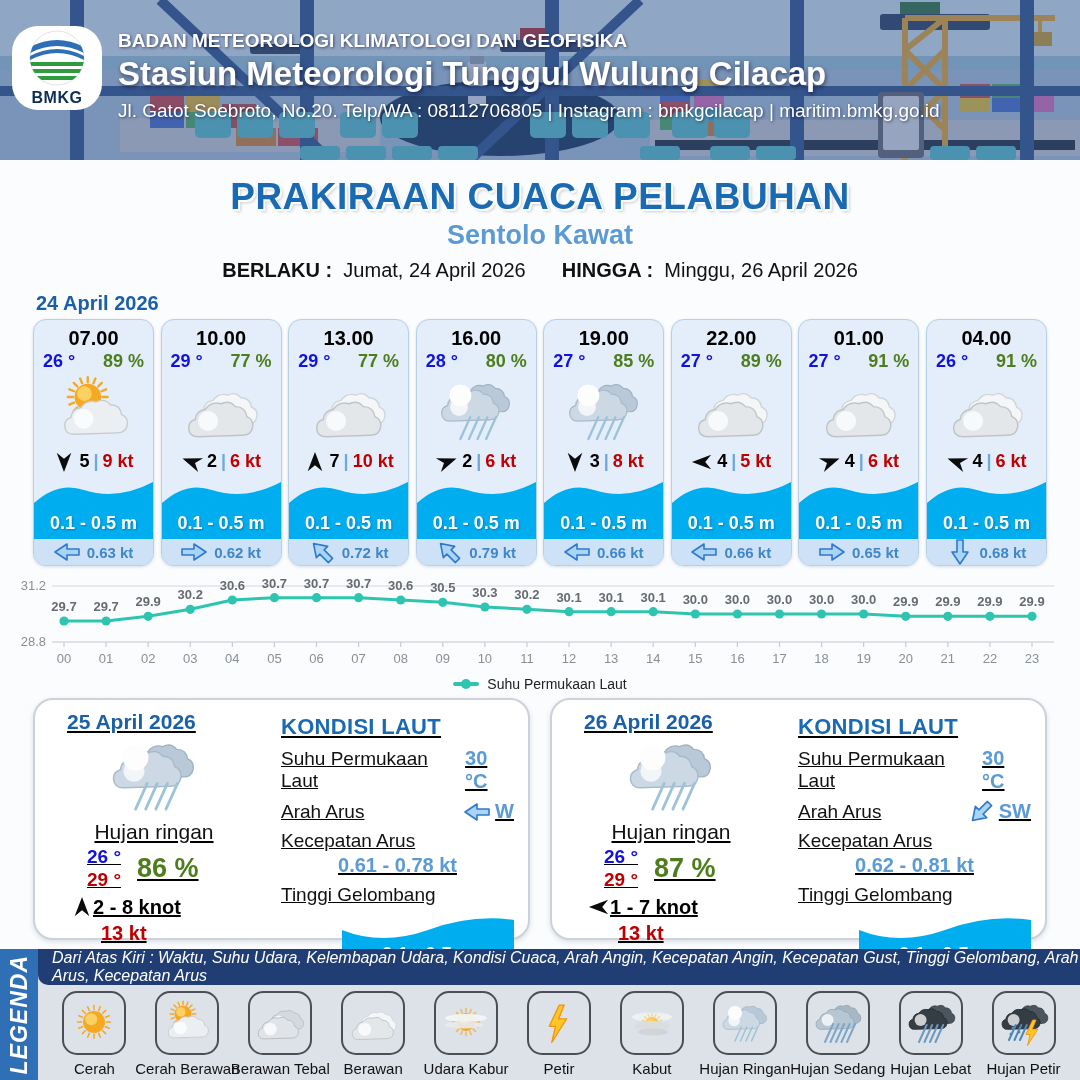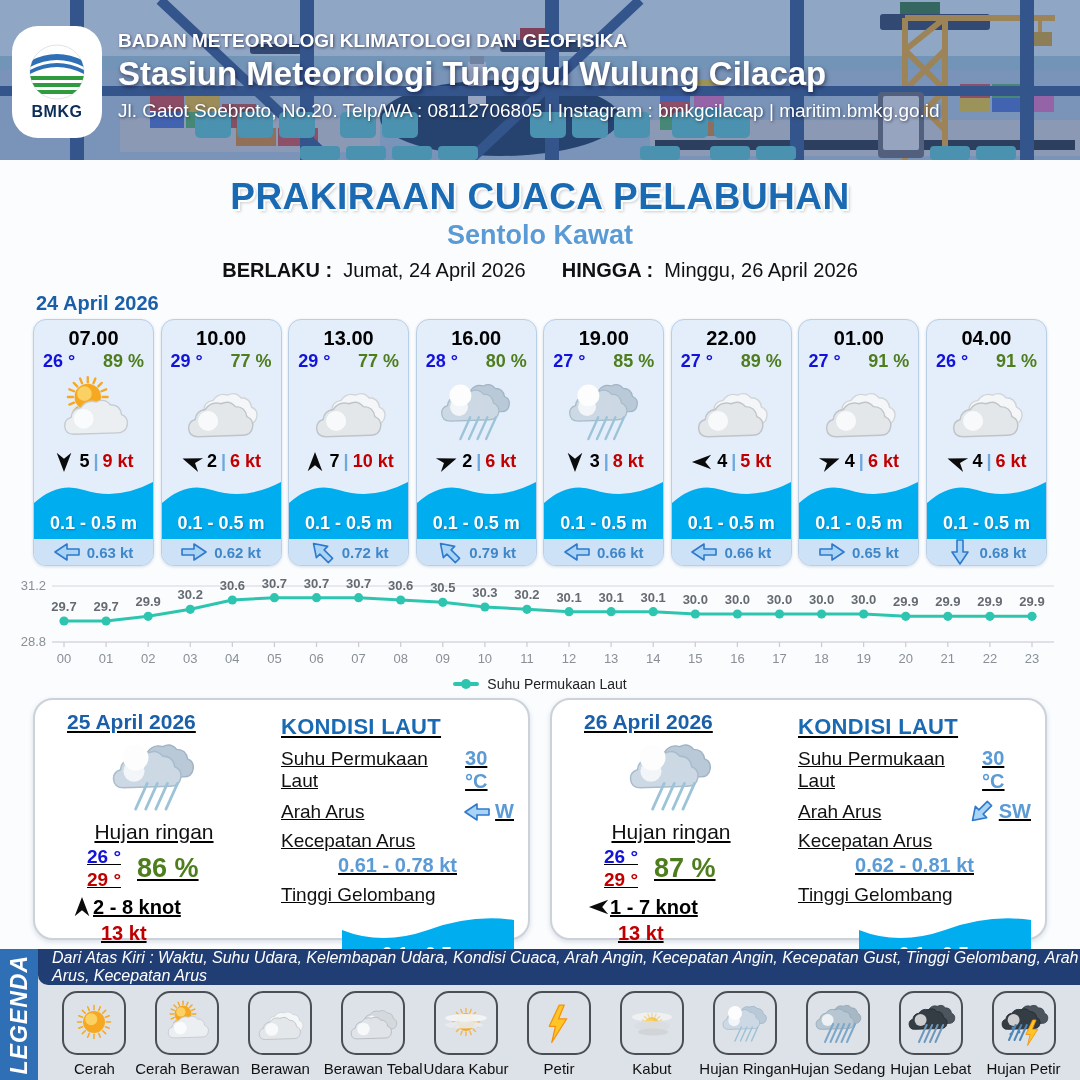--- a/index.html
+++ b/index.html
@@ -2,21 +2,21 @@
 <html><head>
 <meta charset="utf-8">
 <style>
   * { margin:0; padding:0; box-sizing:border-box; }
   html,body { width:1080px; height:1080px; overflow:hidden; background:#fafcfe;
     font-family:"Liberation Sans", sans-serif; }
 
   
   .header { position:relative; width:1080px; height:160px; overflow:hidden; }
   .header svg.port { position:absolute; inset:0; }
-  .hdr-logo { position:absolute; left:12px; top:26px; width:90px; height:112px;
+  .hdr-logo { position:absolute; left:12px; top:26px; width:90px; height:84px;
     background:#fff; border-radius:26px; display:flex; flex-direction:column;
     align-items:center; justify-content:center; gap:2px; z-index:3; }
   .hdr-logo .bmkg-txt { font-size:16px; font-weight:bold; color:#0b2d56; letter-spacing:.5px; }
   .hdr-text { position:absolute; left:118px; top:30px; z-index:3; color:#fff; }
   .hdr-org { font-size:19px; font-weight:bold; text-shadow:1px 1px 3px rgba(0,0,30,.55); }
   .hdr-station { font-size:33px; font-weight:bold; margin-top:3px; text-shadow:1px 2px 4px rgba(0,0,30,.55); }
   .hdr-addr { font-size:19px; margin-top:7px; text-shadow:1px 1px 3px rgba(0,0,30,.55); }
 
   
   .titleblock { text-align:center; padding-top:16px; }
@@ -870,46 +870,46 @@
               <path d="M18 62 Q6 62 5 51 Q4 41 14 38 Q15 26 28 24 Q36 12 50 16 Q62 10 70 20 Q84 20 86 34 Q96 38 94 49 Q92 60 80 60 Z" fill="#eceff2" stroke="#c6cbd0" stroke-width="2"></path>
               <circle cx="32" cy="40" r="14" fill="#ffffff" opacity="0.75"></circle>
             </g>
           </svg>
         </div>
         <div class="lilabel">Cerah Berawan</div>
       </div>
       <div class="litem">
         <div class="libox">
           <svg width="50" height="50" viewBox="0 0 100 100">
-            <g transform="translate(16,16) scale(0.85)">
-              <path d="M18 62 Q6 62 5 51 Q4 41 14 38 Q15 26 28 24 Q36 12 50 16 Q62 10 70 20 Q84 20 86 34 Q96 38 94 49 Q92 60 80 60 Z" fill="#f4f6f8" stroke="#d0d4d8" stroke-width="2"></path>
-              <circle cx="32" cy="40" r="14" fill="#ffffff" opacity="0.75"></circle>
-            </g>
-            <g transform="translate(4,26) scale(0.92)">
-              <path d="M18 62 Q6 62 5 51 Q4 41 14 38 Q15 26 28 24 Q36 12 50 16 Q62 10 70 20 Q84 20 86 34 Q96 38 94 49 Q92 60 80 60 Z" fill="#e3e7ea" stroke="#bfc4c9" stroke-width="2"></path>
-              <circle cx="32" cy="40" r="14" fill="#ffffff" opacity="0.75"></circle>
-            </g>
-          </svg>
-        </div>
-        <div class="lilabel">Berawan</div>
+            <g transform="translate(22,14) scale(0.8)">
+              <path d="M18 62 Q6 62 5 51 Q4 41 14 38 Q15 26 28 24 Q36 12 50 16 Q62 10 70 20 Q84 20 86 34 Q96 38 94 49 Q92 60 80 60 Z" fill="#d4d9de" stroke="#b4bac0" stroke-width="2"></path>
+              <circle cx="32" cy="40" r="14" fill="#ffffff" opacity="0.75"></circle>
+            </g>
+            <g transform="translate(2,26) scale(0.9)">
+              <path d="M18 62 Q6 62 5 51 Q4 41 14 38 Q15 26 28 24 Q36 12 50 16 Q62 10 70 20 Q84 20 86 34 Q96 38 94 49 Q92 60 80 60 Z" fill="#e0e4e8" stroke="#b4bac0" stroke-width="2"></path>
+              <circle cx="32" cy="40" r="14" fill="#ffffff" opacity="0.75"></circle>
+            </g>
+          </svg>
+        </div>
+        <div class="lilabel">Berawan Tebal</div>
       </div>
       <div class="litem">
         <div class="libox">
           <svg width="50" height="50" viewBox="0 0 100 100">
-            <g transform="translate(22,14) scale(0.8)">
-              <path d="M18 62 Q6 62 5 51 Q4 41 14 38 Q15 26 28 24 Q36 12 50 16 Q62 10 70 20 Q84 20 86 34 Q96 38 94 49 Q92 60 80 60 Z" fill="#d4d9de" stroke="#b4bac0" stroke-width="2"></path>
-              <circle cx="32" cy="40" r="14" fill="#ffffff" opacity="0.75"></circle>
-            </g>
-            <g transform="translate(2,26) scale(0.9)">
-              <path d="M18 62 Q6 62 5 51 Q4 41 14 38 Q15 26 28 24 Q36 12 50 16 Q62 10 70 20 Q84 20 86 34 Q96 38 94 49 Q92 60 80 60 Z" fill="#e0e4e8" stroke="#b4bac0" stroke-width="2"></path>
-              <circle cx="32" cy="40" r="14" fill="#ffffff" opacity="0.75"></circle>
-            </g>
-          </svg>
-        </div>
-        <div class="lilabel">Berawan Tebal</div>
+            <g transform="translate(16,16) scale(0.85)">
+              <path d="M18 62 Q6 62 5 51 Q4 41 14 38 Q15 26 28 24 Q36 12 50 16 Q62 10 70 20 Q84 20 86 34 Q96 38 94 49 Q92 60 80 60 Z" fill="#f4f6f8" stroke="#d0d4d8" stroke-width="2"></path>
+              <circle cx="32" cy="40" r="14" fill="#ffffff" opacity="0.75"></circle>
+            </g>
+            <g transform="translate(4,26) scale(0.92)">
+              <path d="M18 62 Q6 62 5 51 Q4 41 14 38 Q15 26 28 24 Q36 12 50 16 Q62 10 70 20 Q84 20 86 34 Q96 38 94 49 Q92 60 80 60 Z" fill="#e3e7ea" stroke="#bfc4c9" stroke-width="2"></path>
+              <circle cx="32" cy="40" r="14" fill="#ffffff" opacity="0.75"></circle>
+            </g>
+          </svg>
+        </div>
+        <div class="lilabel">Berawan</div>
       </div>
       <div class="litem">
         <div class="libox">
           <svg width="50" height="50" viewBox="0 0 100 100">
             <line x1="70.2" y1="48.0" x2="77.0" y2="48.0" stroke="#f0b75a" stroke-width="3" stroke-linecap="round"></line>
             <line x1="68.6" y1="55.7" x2="74.9" y2="58.3" stroke="#f0b75a" stroke-width="3" stroke-linecap="round"></line>
             <line x1="64.3" y1="62.3" x2="69.1" y2="67.1" stroke="#f0b75a" stroke-width="3" stroke-linecap="round"></line>
             <line x1="57.7" y1="66.6" x2="60.3" y2="72.9" stroke="#f0b75a" stroke-width="3" stroke-linecap="round"></line>
             <line x1="50.0" y1="68.2" x2="50.0" y2="75.0" stroke="#f0b75a" stroke-width="3" stroke-linecap="round"></line>
             <line x1="42.3" y1="66.6" x2="39.7" y2="72.9" stroke="#f0b75a" stroke-width="3" stroke-linecap="round"></line>

